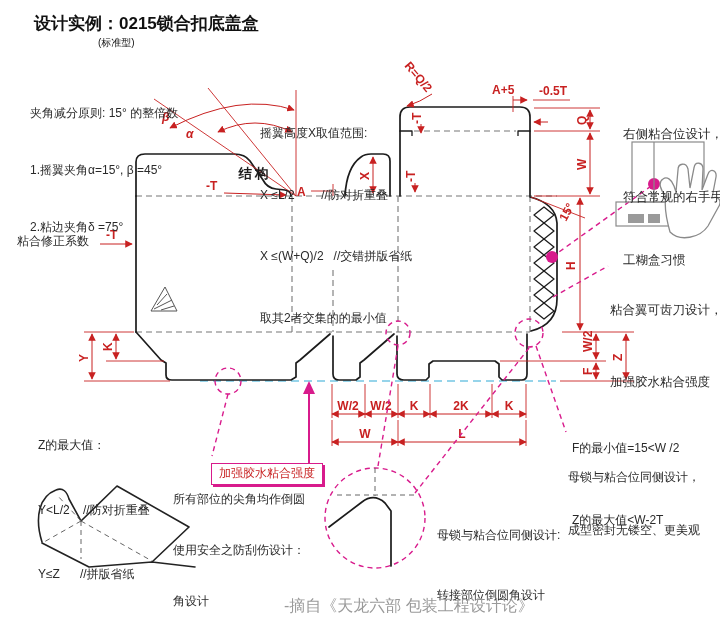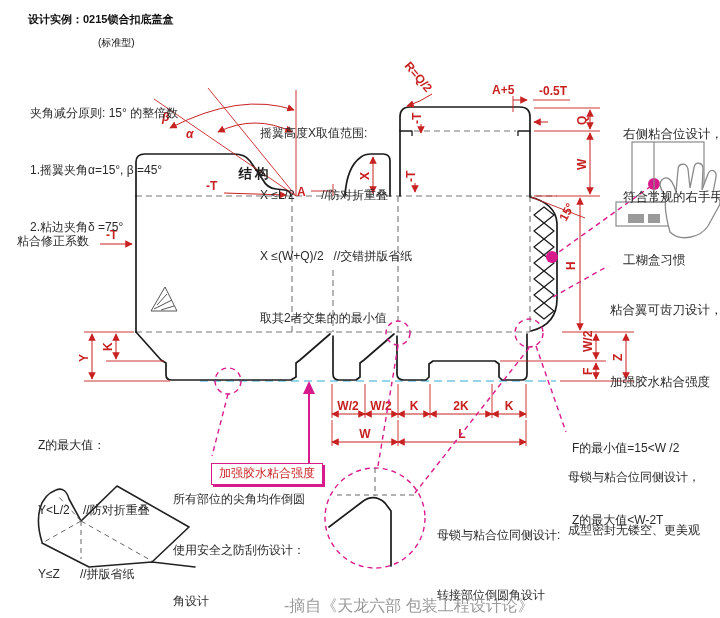--- a/index.html
+++ b/index.html
@@ -1,21 +1,21 @@
 <!DOCTYPE html>
 <html><head>
 <meta charset="utf-8">
 <style>
   html,body{margin:0;padding:0;background:#fff;}
   .stage{position:relative;width:720px;height:618px;background:#fff;overflow:hidden;
          font-family:"Liberation Sans","DejaVu Sans",sans-serif;color:#1c1c1c;}
   svg{position:absolute;left:0;top:0;}
   .note{position:absolute;font-size:12px;line-height:20px;white-space:pre;color:#2a2a2a;}
   .note .ln{display:block;}
-  .title{position:absolute;left:28px;top:12px;font-size:11px;font-weight:bold;color:#111;text-align:right;}
+  .title{position:absolute;left:34px;top:12px;font-size:17px;font-weight:bold;color:#111;text-align:right;}
   .subtitle{position:absolute;left:98px;top:36px;font-size:10px;color:#111;}
   .caption{position:absolute;left:284px;top:596px;font-size:16px;color:#9a9a9a;}
   .callout{position:absolute;left:211px;top:463px;padding:1px 7px 2px 7px;
            border:1.5px solid #d81b8c;box-shadow:2px 2px 0 #d81b8c;
            font-size:12px;color:#c82121;background:#fff;}
   .cut{fill:none;stroke:#1c1c1c;stroke-width:1.7;stroke-linejoin:round;stroke-linecap:round;}
   .cut2{fill:none;stroke:#1c1c1c;stroke-width:1.3;stroke-linejoin:round;}
   .fold{fill:none;stroke:#777;stroke-width:1.1;stroke-dasharray:6 4;}
   .ext{stroke:#c82121;stroke-width:0.9;fill:none;}
   .dim{stroke:#c82121;stroke-width:1;fill:none;marker-start:url(#ra);marker-end:url(#ra);}

